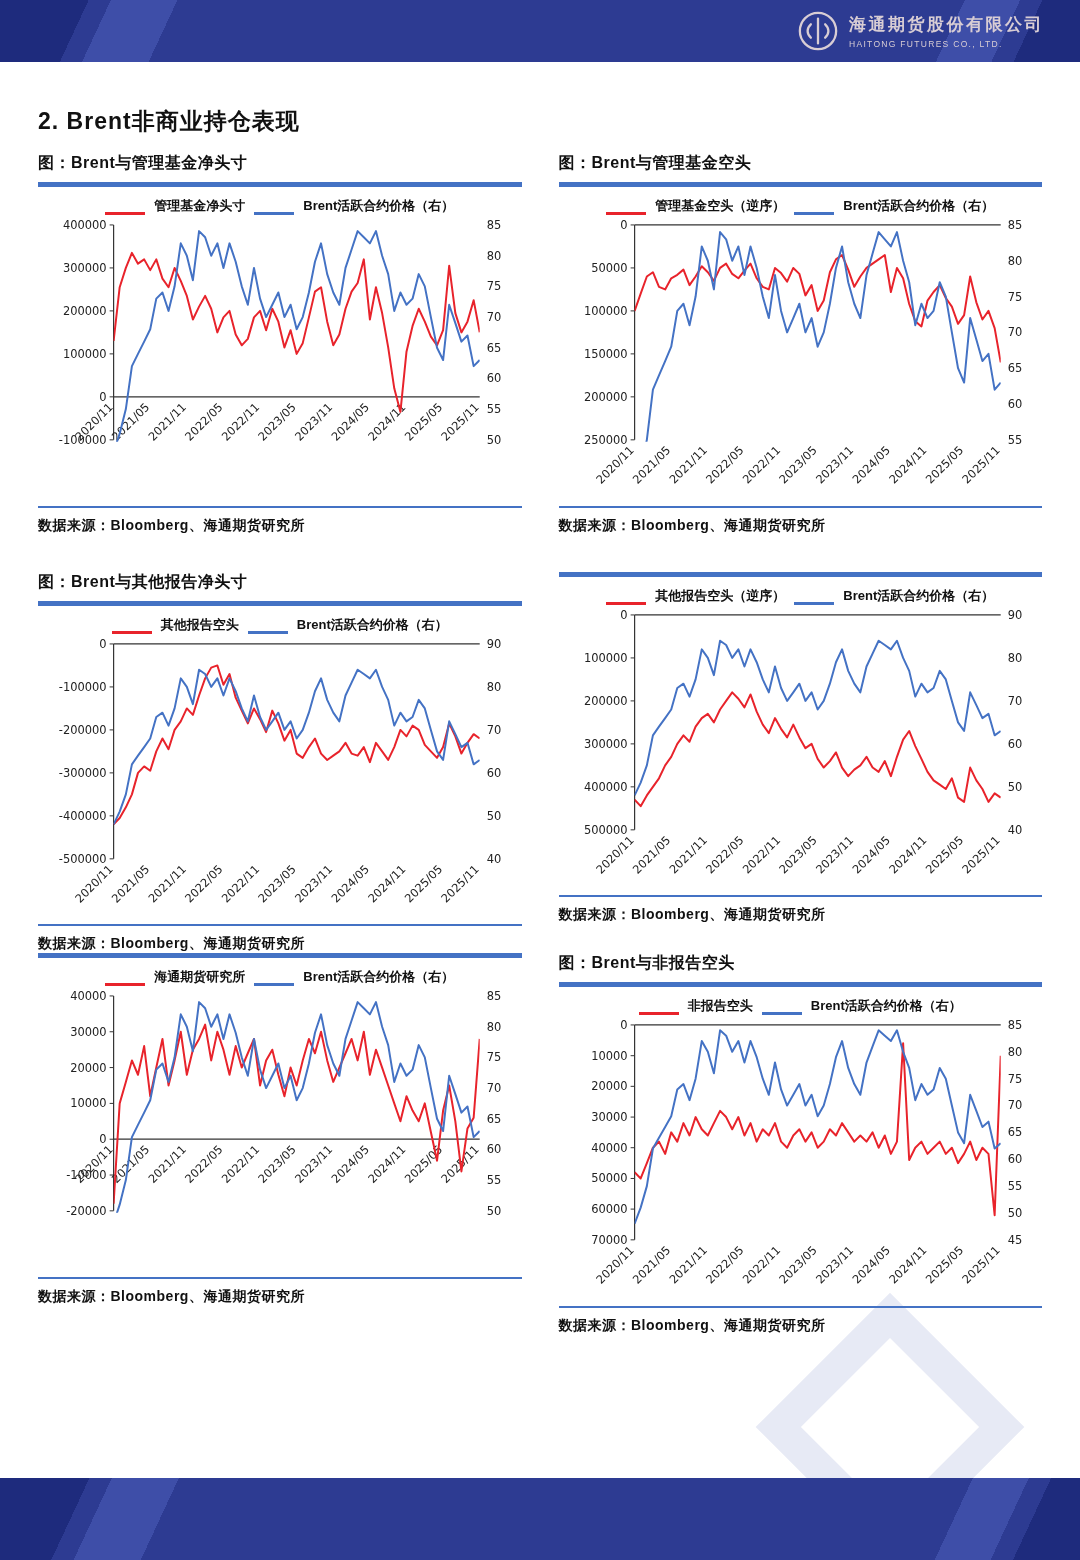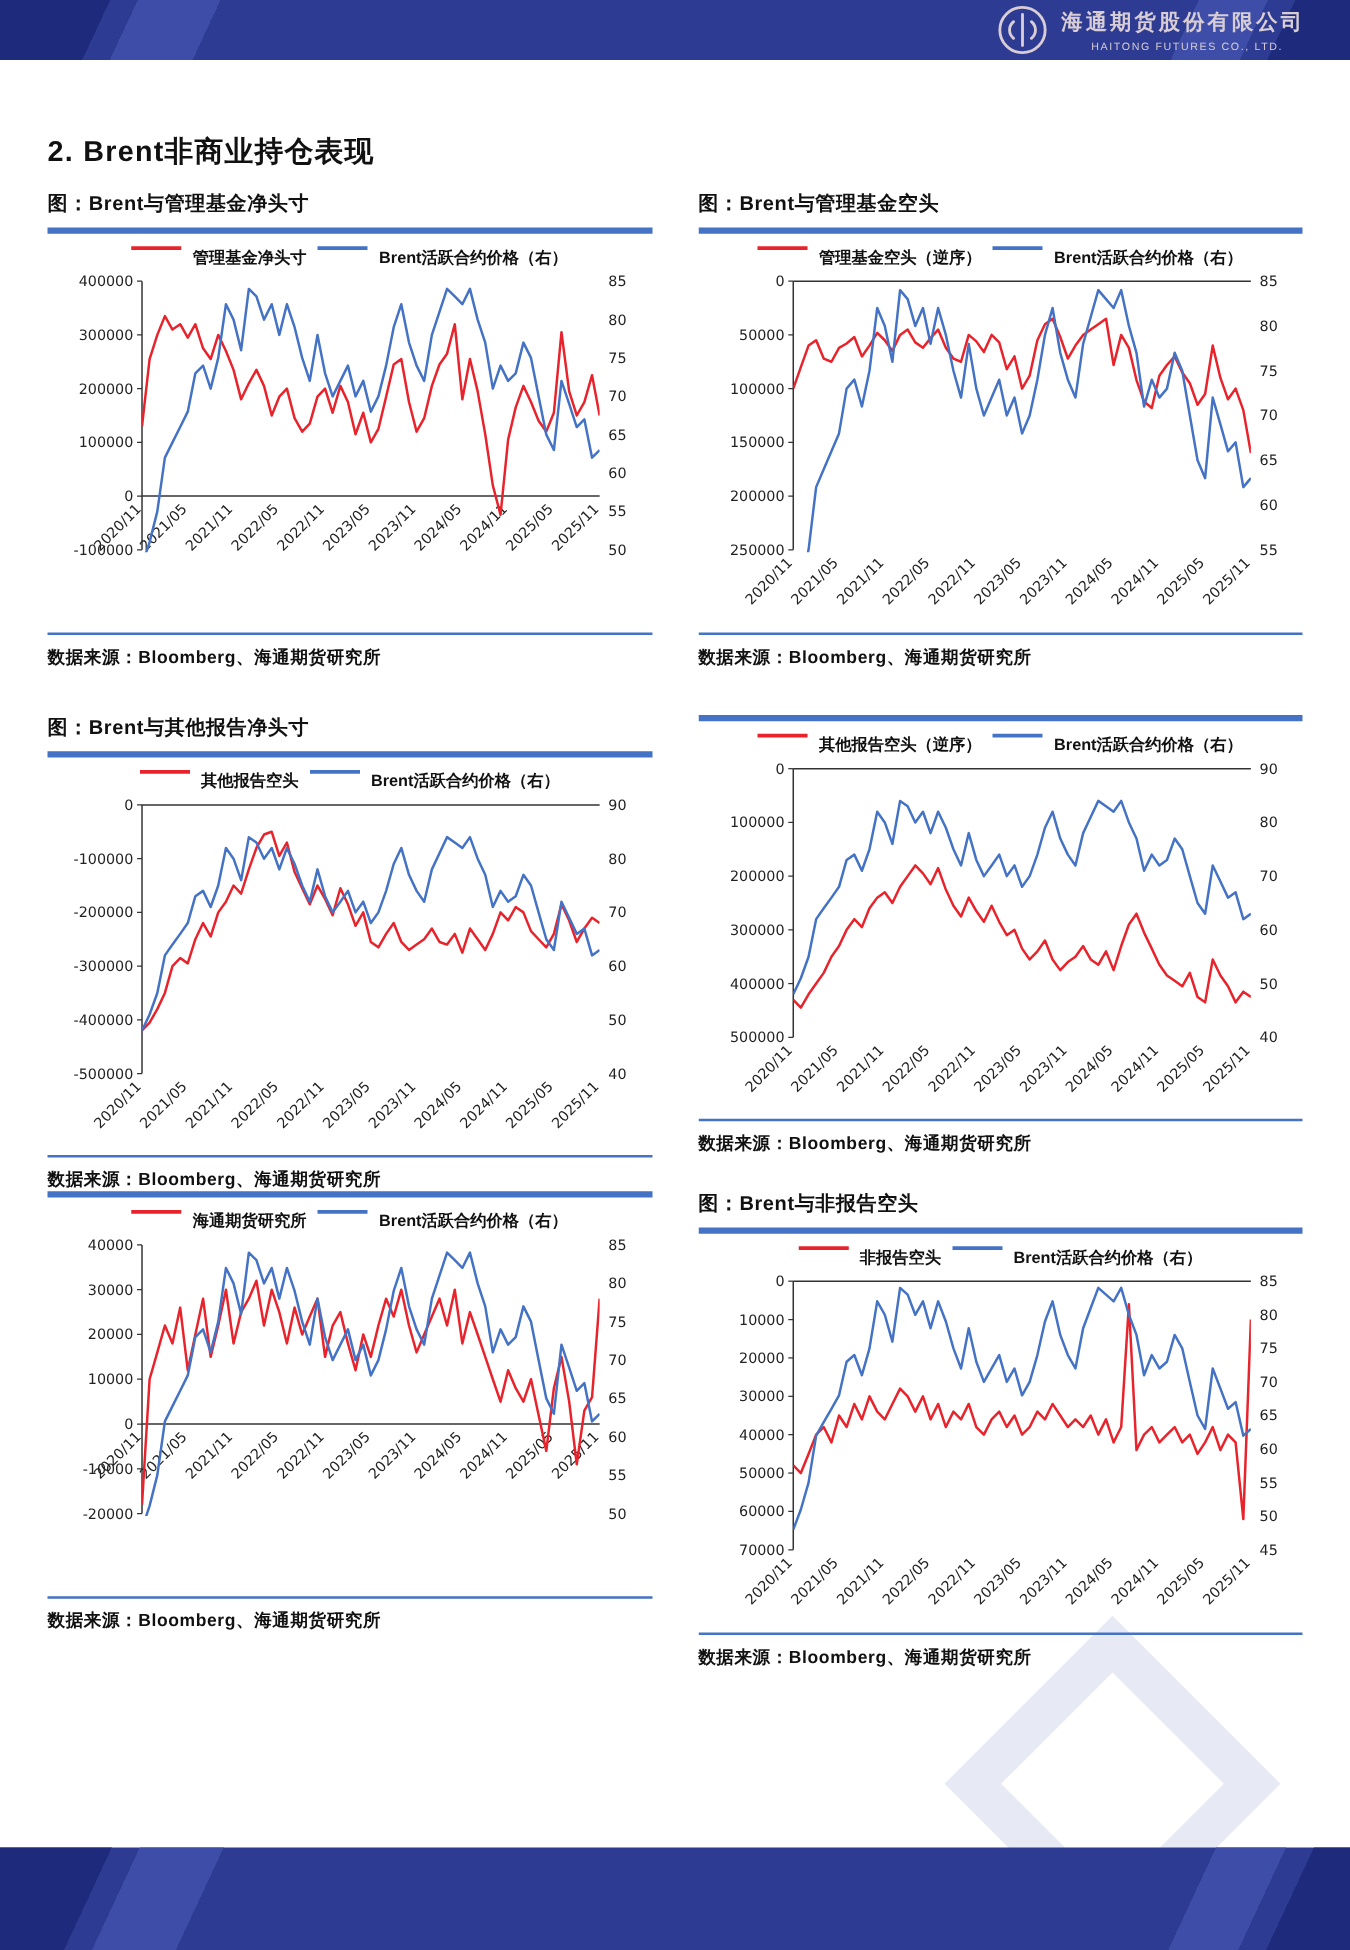--- a/index.html
+++ b/index.html
@@ -3,44 +3,44 @@
 <meta charset="utf-8">
 <style>
   * { margin:0; padding:0; box-sizing:border-box; }
   html,body { width:1080px; }
   body {
     height:1560px; position:relative; background:#ffffff;
     font-family:"Liberation Sans","DejaVu Sans",sans-serif;
     color:#111; overflow:hidden;
   }
   .banner {
-    position:absolute; left:0; right:0; height:48px; z-index:2;
+    position:absolute; left:0; right:0; height:62px; z-index:2;
     background:
       linear-gradient(115deg, #1e2b7d 0%, #1e2b7d 8%, rgba(0,0,0,0) 8%),
       linear-gradient(115deg, rgba(0,0,0,0) 10%, #3e4ea8 10%, #3e4ea8 16%, rgba(0,0,0,0) 16%),
       linear-gradient(295deg, #1e2b7d 0%, #1e2b7d 6%, rgba(0,0,0,0) 6%),
       linear-gradient(295deg, rgba(0,0,0,0) 8%, #3e4ea8 8%, #3e4ea8 13%, rgba(0,0,0,0) 13%),
       #2d3b92;
   }
   .banner.top { top:0; }
   .banner.bottom { bottom:0; height:82px; }
   .logo-area { position:absolute; right:36px; top:0; height:100%; display:flex; align-items:center; gap:10px; }
   .logo-text .cn { font-size:17px; font-weight:bold; color:#d8cdd4; letter-spacing:2.5px; }
-  .logo-text .en { font-size:8.5px; color:#d8cdd4; letter-spacing:1.3px; margin-top:3px;margin-left:24px; }
+  .logo-text .en { font-size:8.5px; color:#d8cdd4; letter-spacing:1.3px; margin-top:3px; }
   .watermark {
     position:absolute; right:95px; bottom:38px; width:190px; height:190px;
     border:32px solid #e7eaf5; transform:rotate(45deg); z-index:1;
   }
   .main { position:relative; z-index:1; padding-top:62px; }
   .section-title { font-size:23px; font-weight:bold; margin:30px 38px 16px; letter-spacing:1px; }
   .section-title.first { margin-top:44px; }
   .charts-grid { display:grid; grid-template-columns:1fr 1fr; column-gap:30px; row-gap:28px; padding:0 38px;gap:37px; }
   .block-title { font-size:16px; font-weight:bold; margin-bottom:8px; letter-spacing:.5px; }
   .title-bar { height:5px; background:#4472c4; margin-bottom:4px; }
-  .legend { display:flex; justify-content:center; align-items:flex-start; gap:9px; margin-top:10px; }
+  .legend { display:flex; justify-content:center; align-items:flex-end; gap:9px; margin-top:10px; }
   .legend .swatch { display:inline-block; width:40px; height:3px; }
   .legend .legend-label { font-size:13px; font-weight:bold; white-space:nowrap; }
   .plot svg { display:block; width:100%; height:auto; }
   .source-rule { height:2px; background:#4472c4; margin-top:4px; }
   .source { font-size:14px; font-weight:bold; margin-top:9px; letter-spacing:.5px; }
 </style>
 </head>
 <body>
 
 <header class="banner top">

